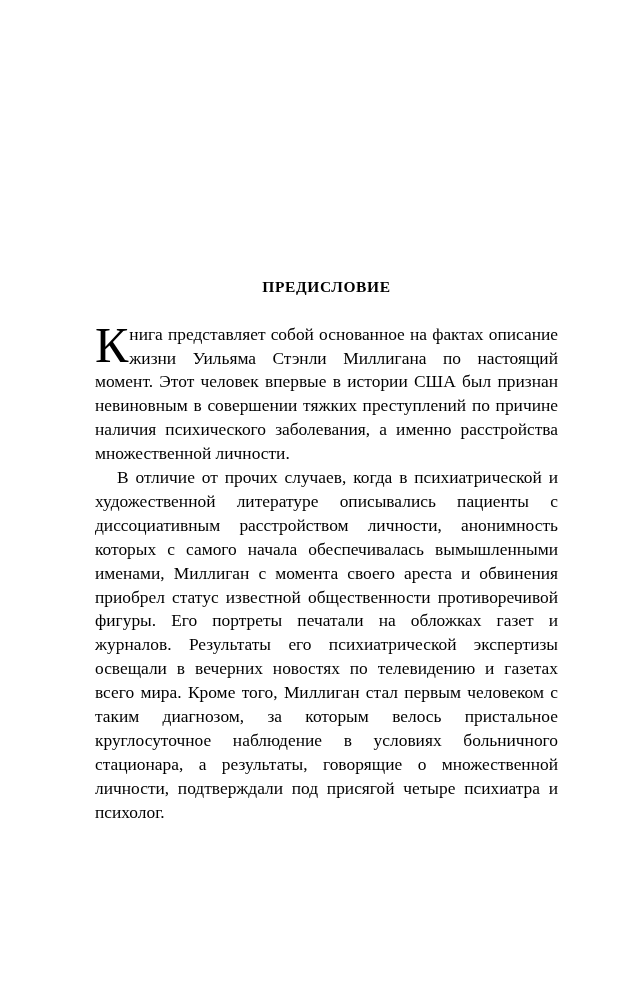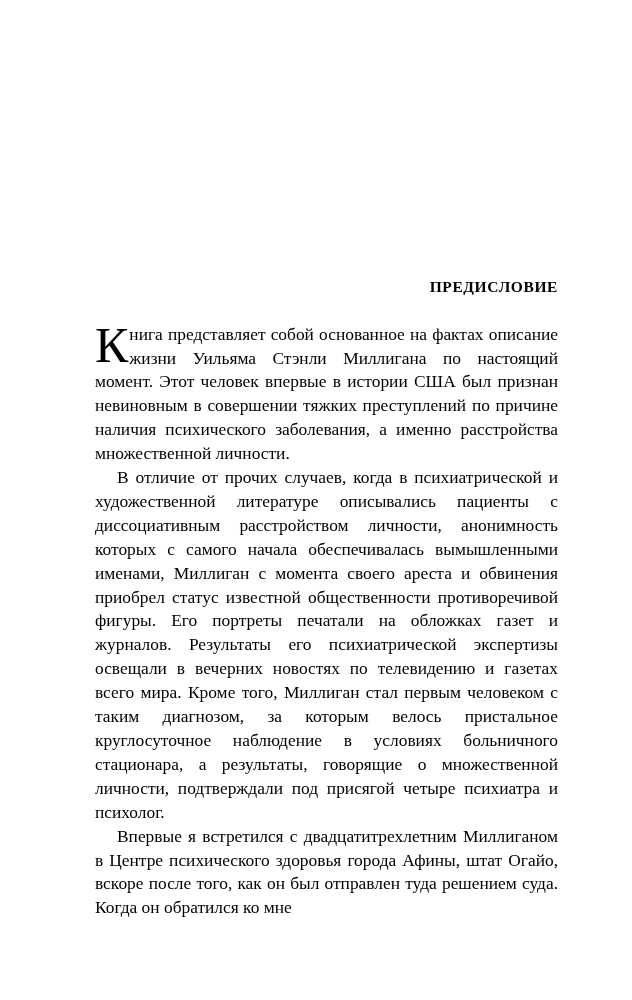--- a/index.html
+++ b/index.html
@@ -28,21 +28,21 @@
   .text-block {
     position: absolute;
     left: 95px;
     top: 278px;
     width: 463px;
   }
 
   .chapter-title {
     font-size: 15.5px;
     font-weight: bold;
-    text-align: right;
+    text-align: center;
     letter-spacing: 0.6px;
     margin: 0 0 26px 0;
     line-height: 1.2;
     font-family: "Liberation Serif", "DejaVu Serif", serif;
   }
 
   .para {
     margin: 0;
     font-size: 17.4px;
     line-height: 23.9px;
@@ -79,17 +79,16 @@
 <div class="page">
 
   <div class="text-block">
 
     <h1 class="chapter-title">ПРЕДИСЛОВИЕ</h1>
 
     <p class="para first"><span class="dropcap">К</span><span class="after-cap">нига представляет собой основанное на фактах опи­сание жизни Уильяма Стэнли Миллигана по насто­ящий момент. Этот человек впервые в истории США был признан невиновным в совершении тяжких пре­ступлений по причине наличия психического заболева­ния, а именно расстройства множественной личности.</span></p>
 
     <p class="para">В отличие от прочих случаев, когда в психиатриче­ской и художественной литературе описывались па­циенты с диссоциативным расстройством личности, анонимность которых с самого начала обеспечивалась вымышленными именами, Миллиган с момента свое­го ареста и обвинения приобрел статус известной об­щественности противоречивой фигуры. Его портреты печатали на обложках газет и журналов. Результаты его психиатрической экспертизы освещали в вечерних новостях по телевидению и газетах всего мира. Кроме того, Миллиган стал первым человеком с таким диа­гнозом, за которым велось пристальное круглосуточное наблюдение в условиях больничного стационара, а ре­зультаты, говорящие о множественной личности, под­тверждали под присягой четыре психиатра и психолог.</p>
 
-    <p class="para">Впервые я встретился с двадцатитрехлетним Мил­лиганом в Центре психического здоровья города Афи­ны, штат Огайо, вскоре после того, как он был отправ­лен туда решением суда. Когда он обратился ко мне</p>
 
   </div>
 
 </div>
 
 </body></html>

